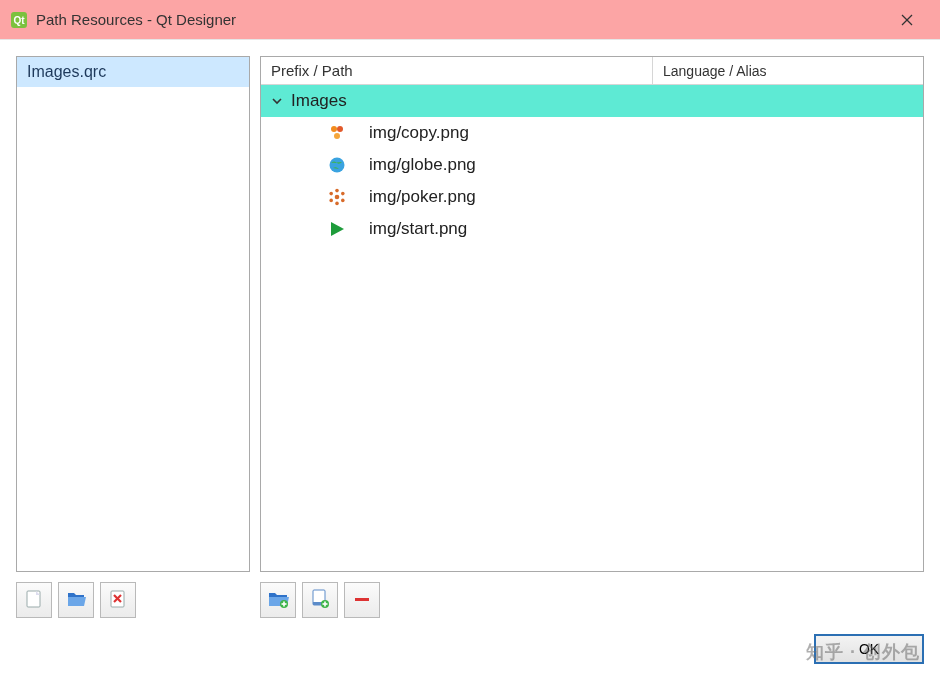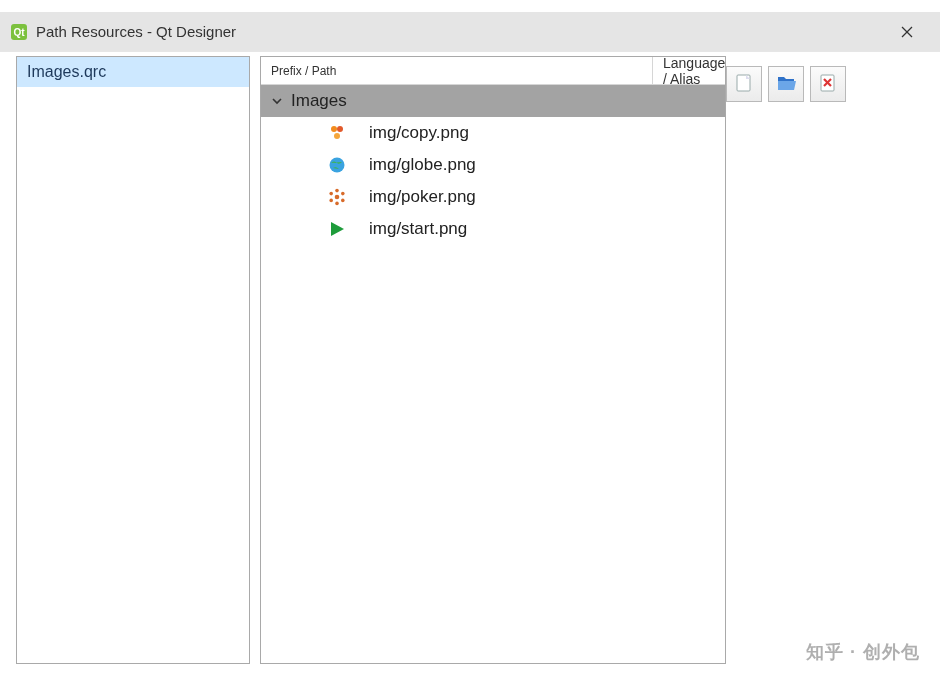--- a/index.html
+++ b/index.html
@@ -13,22 +13,21 @@
     width: 940px;
     height: 680px;
     overflow: hidden;
   }
   .titlebar {
     height: 40px;
     display: flex;
     align-items: center;
     padding: 0 10px;
     border-bottom: 1px solid #e6e6e6;
-    background: #e5e5e5;
-    margin-top: 12px;
+    background: #fca5a5;
   }
   .titlebar .app-icon {
     width: 18px; height: 18px;
     margin-right: 8px;
     display: inline-flex; align-items: center; justify-content: center;
   }
   .titlebar .title {
     font-size: 15px;
     color: #333;
   }
@@ -36,21 +35,21 @@
   .titlebar .close-btn {
     width: 46px; height: 32px;
     display: flex; align-items: center; justify-content: center;
     cursor: pointer;
   }
   .dialog-body {
     position: absolute;
     top: 40px; left: 0; right: 0; bottom: 0;
     padding: 16px;
     display: flex;
-    flex-direction: row;
+    flex-direction: column;
   }
   .main-row {
     display: flex;
     gap: 10px;
     flex: 1;
     min-height: 0;
   }
   .panel {
     border: 1px solid #a9a9a9;
     background: #fff;
@@ -75,21 +74,21 @@
   }
   .col-headers {
     display: flex;
     border-bottom: 1px solid #d6d6d6;
     height: 28px;
     align-items: center;
   }
   .col-headers .h1 {
     flex: 0 0 392px;
     padding-left: 10px;
-    font-size: 12px;
+    font-size: 15px;
     color: #333;
     border-right: 1px solid #d6d6d6;
     height: 100%;
     display: flex;
     align-items: center;
   }
   .col-headers .h2 {
     flex: 1;
     padding-left: 10px;
     font-size: 14px;
@@ -102,21 +101,21 @@
     flex: 1;
     overflow: auto;
   }
   .tree-row {
     display: flex;
     align-items: center;
     height: 32px;
     font-size: 17px;
   }
   .tree-row.prefix {
-    background: #a3a3a3;
+    background: #5eead4;
     padding-left: 6px;
   }
   .tree-row.prefix .chev {
     width: 20px;
     display: inline-flex;
     align-items: center;
     justify-content: center;
   }
   .tree-row.prefix .lbl { padding-left: 4px; }
   .tree-row.item {

